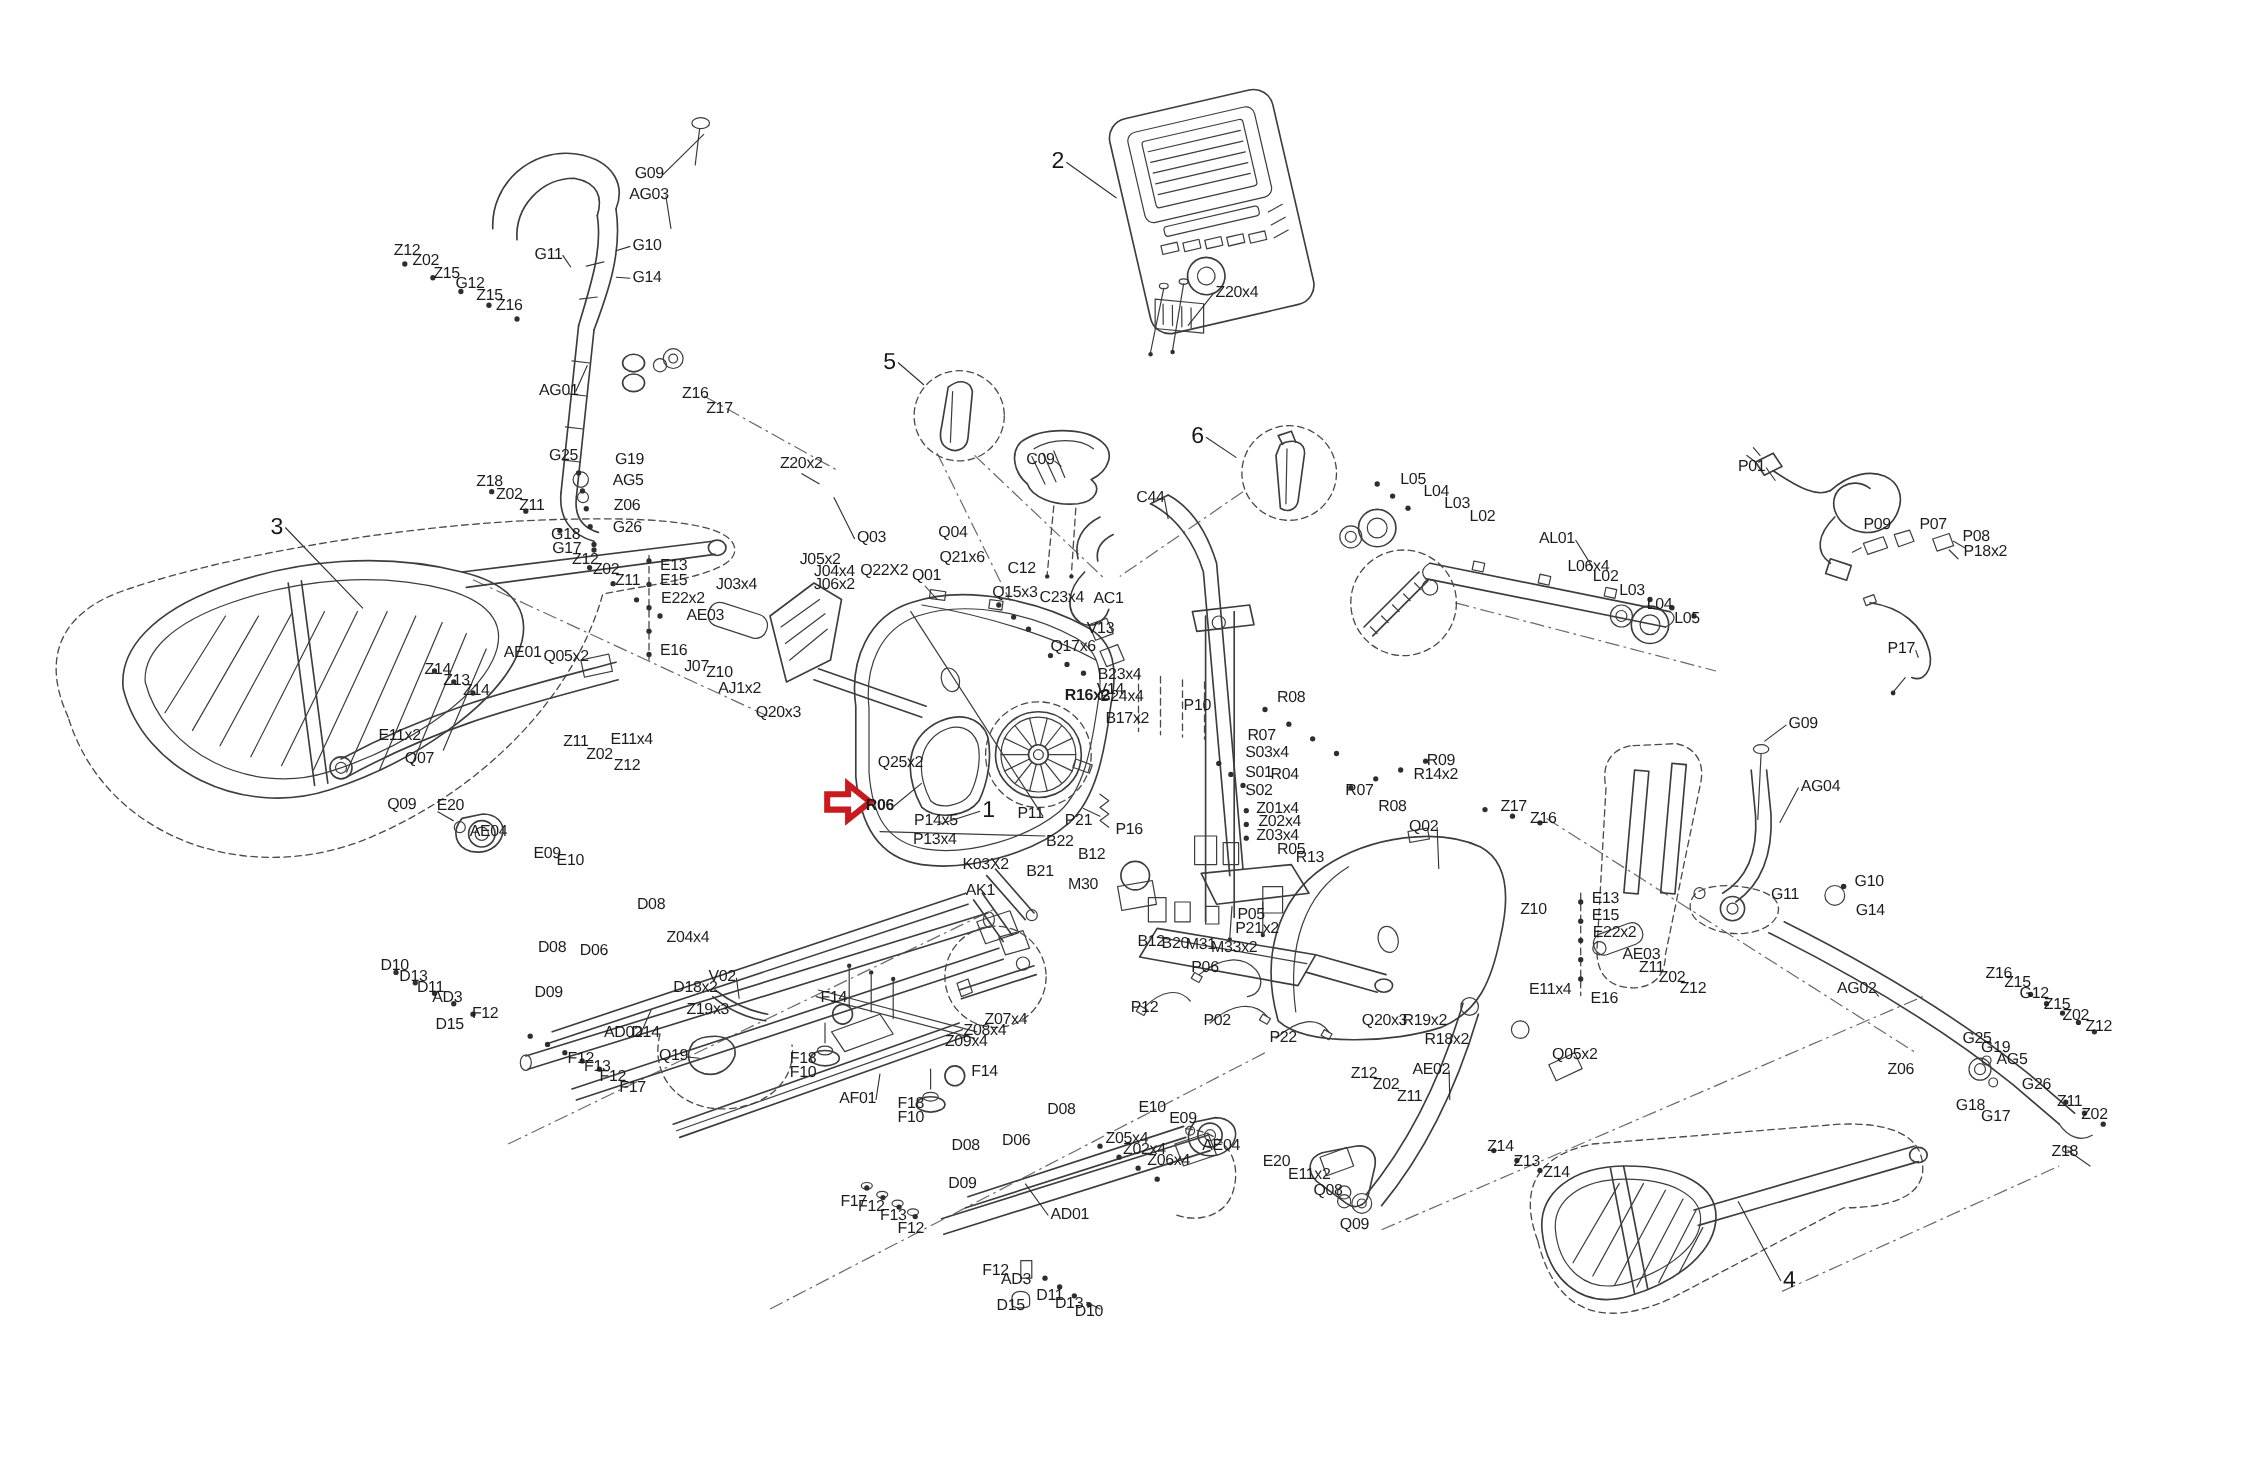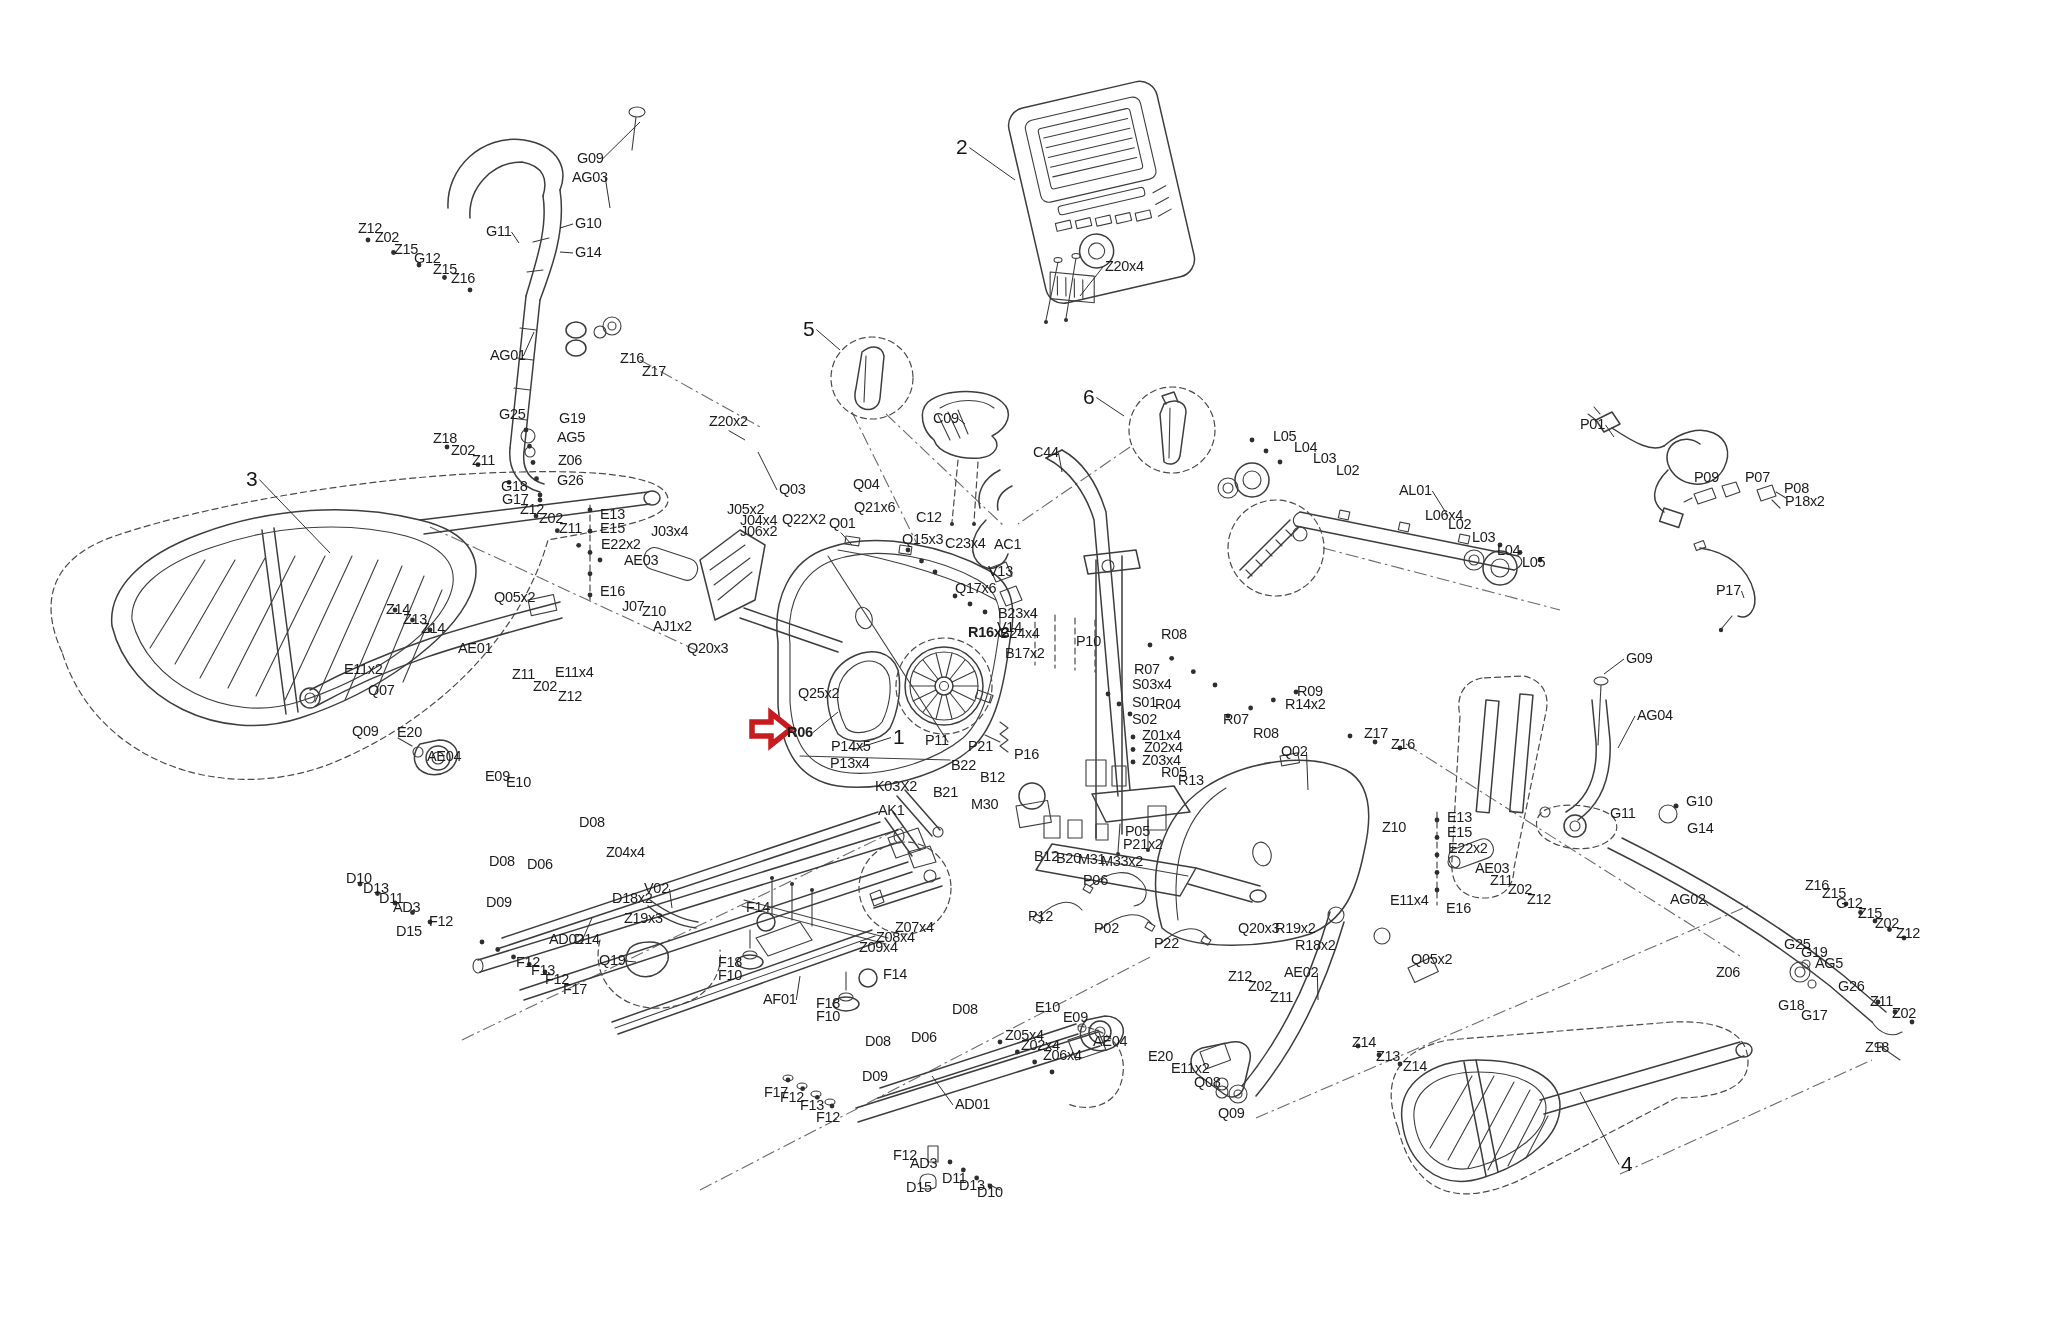--- a/index.html
+++ b/index.html
@@ -559,21 +559,21 @@
       <span class="lbl" style="left: 386px; top: 602px;">Z14</span>
       <span class="lbl" style="left: 403px; top: 612px;">Z13</span>
       <span class="lbl" style="left: 421px; top: 621px;">Z14</span>
       <span class="lbl" style="left: 344px; top: 662px;">E11x2</span>
       <span class="lbl" style="left: 368px; top: 683px;">Q07</span>
       <span class="lbl" style="left: 352px; top: 724px;">Q09</span>
       <span class="lbl" style="left: 397px; top: 725px;">E20</span>
       <span class="lbl" style="left: 427px; top: 749px;">AE04</span>
       <span class="lbl" style="left: 485px; top: 769px;">E09</span>
       <span class="lbl" style="left: 506px; top: 775px;">E10</span>
-      <span class="lbl" style="left: 458px; top: 641px;">AE01</span>
+      <span class="lbl" style="left: 458px; top: 586px;">AE01</span>
       <span class="lbl" style="left: 494px; top: 590px;">Q05x2</span>
       <span class="lbl" style="left: 512px; top: 667px;">Z11</span>
       <span class="lbl" style="left: 533px; top: 679px;">Z02</span>
       <span class="lbl" style="left: 558px; top: 689px;">Z12</span>
       <span class="lbl" style="left: 555px; top: 665px;">E11x4</span>
       <span class="lbl" style="left: 687px; top: 641px;">Q20x3</span>
       <span class="lbl" style="left: 798px; top: 686px;">Q25x2</span>
       <span class="lbl bold" style="left: 787px; top: 725px;">R06</span>
       <span class="lbl" style="left: 831px; top: 739px;">P14x5</span>
       <span class="lbl" style="left: 830px; top: 756px;">P13x4</span>

